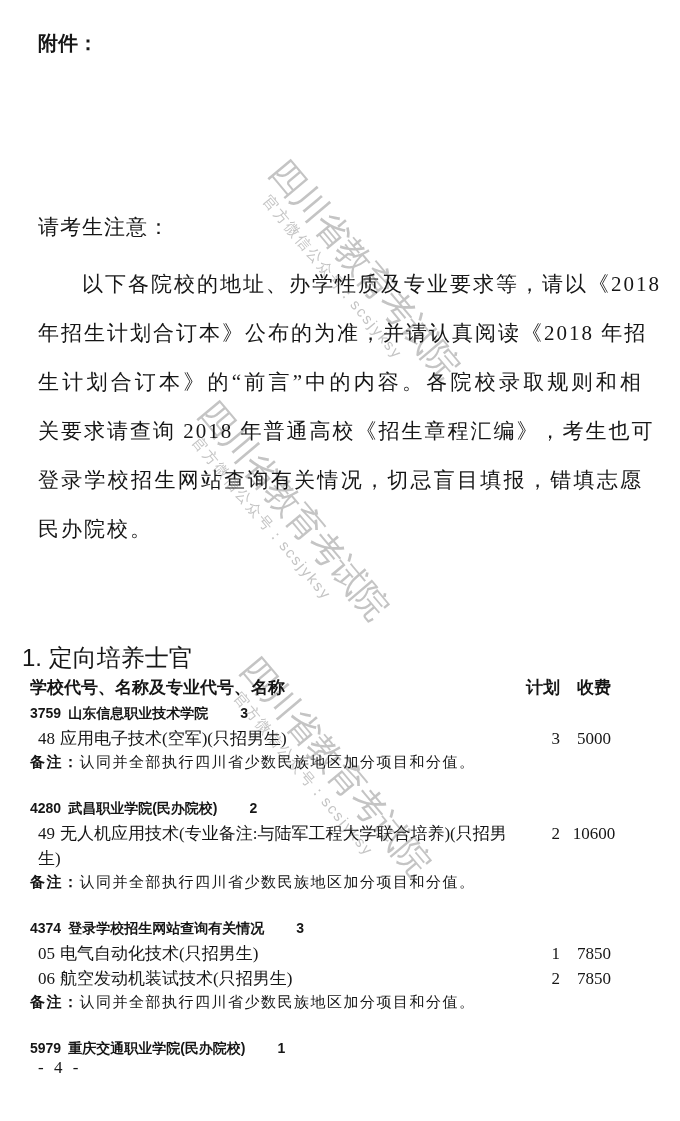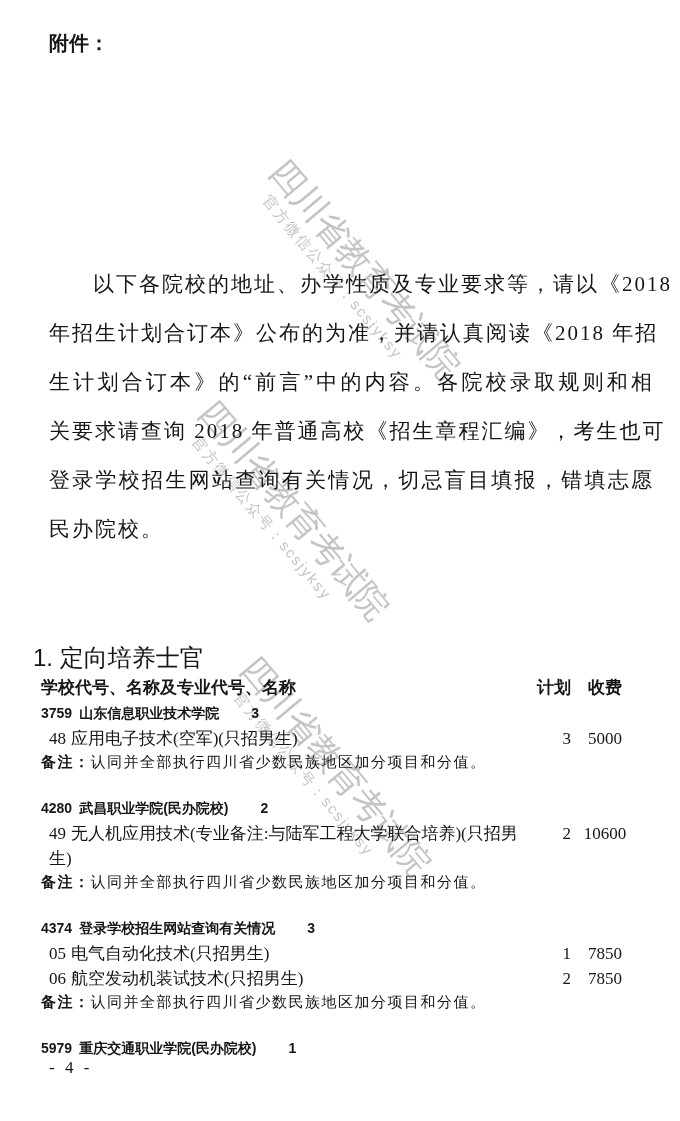--- a/index.html
+++ b/index.html
@@ -17,21 +17,21 @@
     color:var(--wm-color); white-space:nowrap; pointer-events:none; z-index:1;
     font-family:"Liberation Sans","DejaVu Sans",sans-serif;
   }
   .wm-main { font-size:35px; letter-spacing:-1px; line-height:36px; }
   .wm-sub  { font-size:15px; letter-spacing:2px; margin-top:3px; padding-left:18px; }
   #wm1 { left:291px; top:153px; }
   #wm2 { left:220px; top:394px; }
   #wm3 { left:262px; top:650px; }
 
   
-  .layer { position:absolute; inset:0; z-index:2;margin-left:11px; }
+  .layer { position:absolute; inset:0; z-index:2; }
 
   .attachment { position:absolute; top:30px; left:38px; font-size:20px; font-weight:bold; }
   .title { position:absolute; top:101px; left:38px; width:604px;
            text-align:center; font-size:28px; font-weight:bold; line-height:54px; }
   .notice-heading { position:absolute; top:213px; left:38px; font-size:21px; letter-spacing:1px; }
   .notice { position:absolute; top:260px; left:38px; width:605px;
             font-size:21px; line-height:49px; letter-spacing:2px; }
   .notice .ln { text-align:justify; text-align-last:justify; white-space:nowrap; }
   .notice .ln.first { text-indent:44px; }
   .notice .ln.last { text-align-last:left; }
@@ -75,20 +75,21 @@
   <div class="wm" id="wm3">
     <div class="wm-main">四川省教育考试院</div>
     <div class="wm-sub">官方微信公众号：scsjyksy</div>
   </div>
 
   <div class="layer">
 
     <div class="attachment sans">附件：</div>
 
 
+    <div class="notice-heading">请考生注意：</div>
 
     <div class="notice">
       <div class="ln first">以下各院校的地址、办学性质及专业要求等，请以《2018</div>
       <div class="ln">年招生计划合订本》公布的为准，并请认真阅读《2018 年招</div>
       <div class="ln">生计划合订本》的“前言”中的内容。各院校录取规则和相</div>
       <div class="ln">关要求请查询 2018 年普通高校《招生章程汇编》，考生也可</div>
       <div class="ln">登录学校招生网站查询有关情况，切忌盲目填报，错填志愿</div>
       <div class="ln last">民办院校。</div>
     </div>
 

